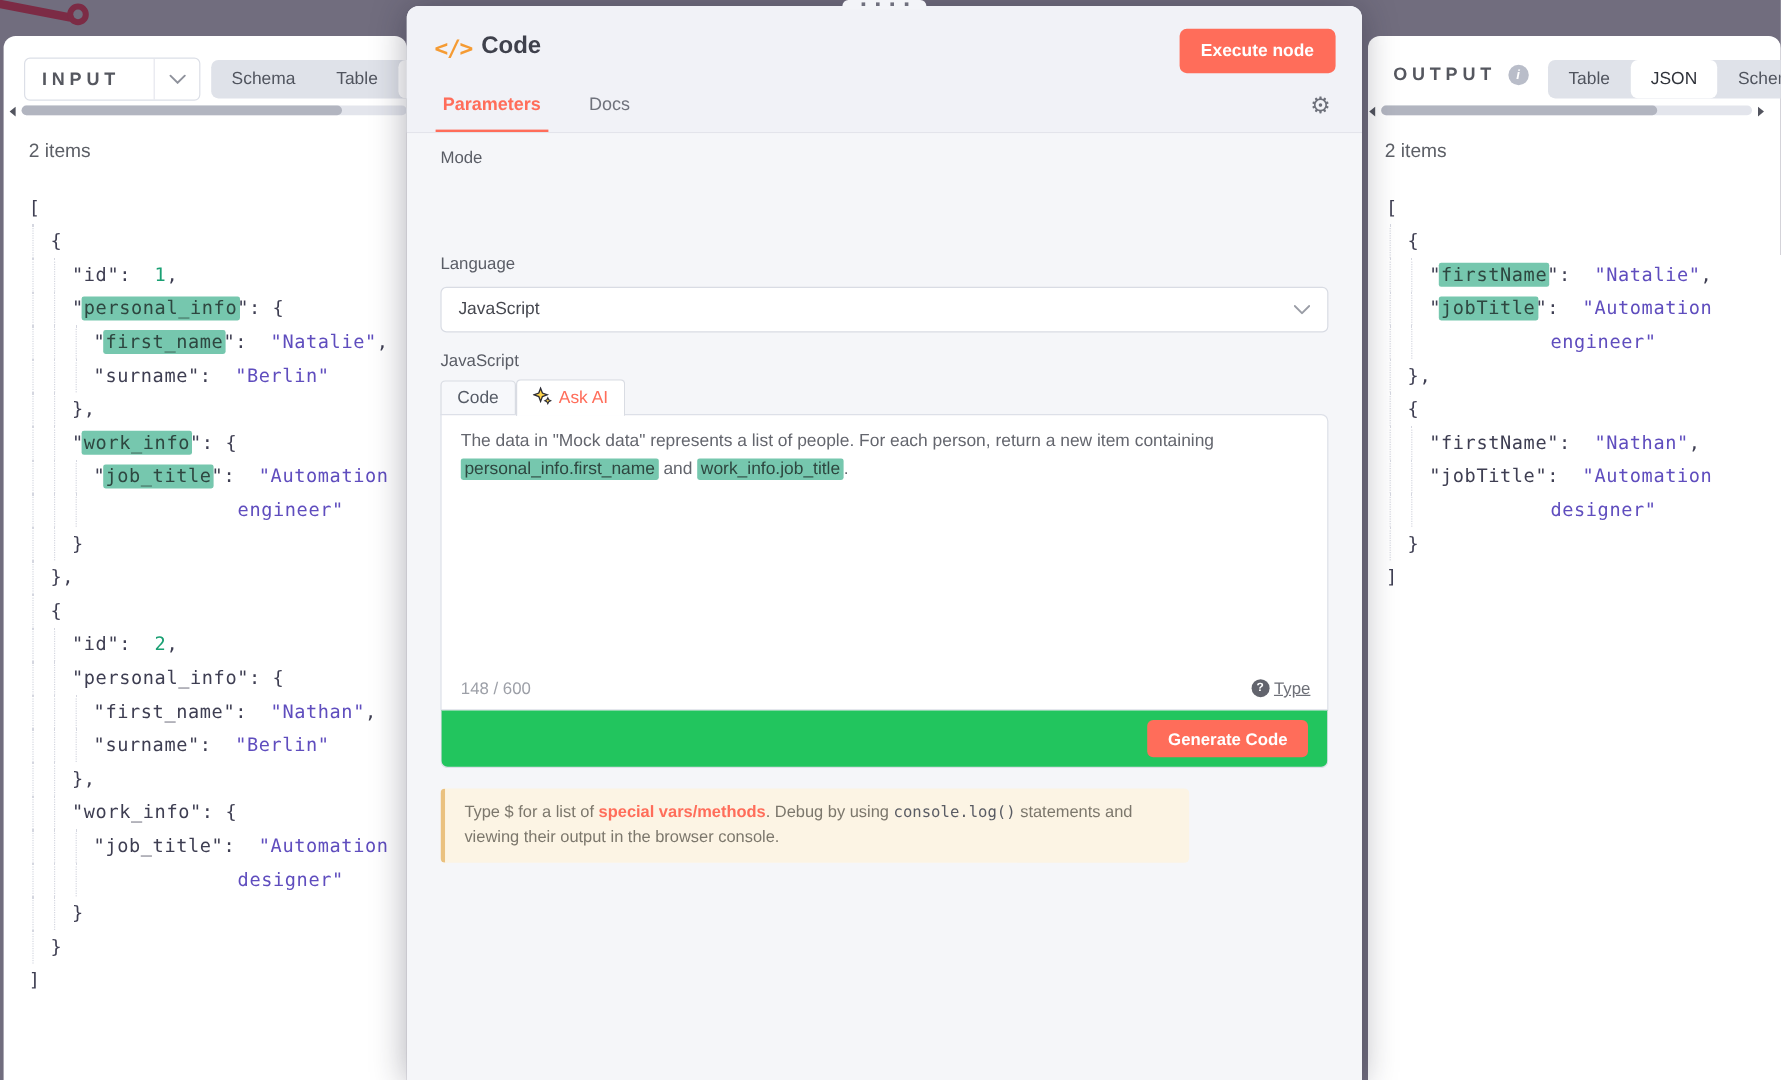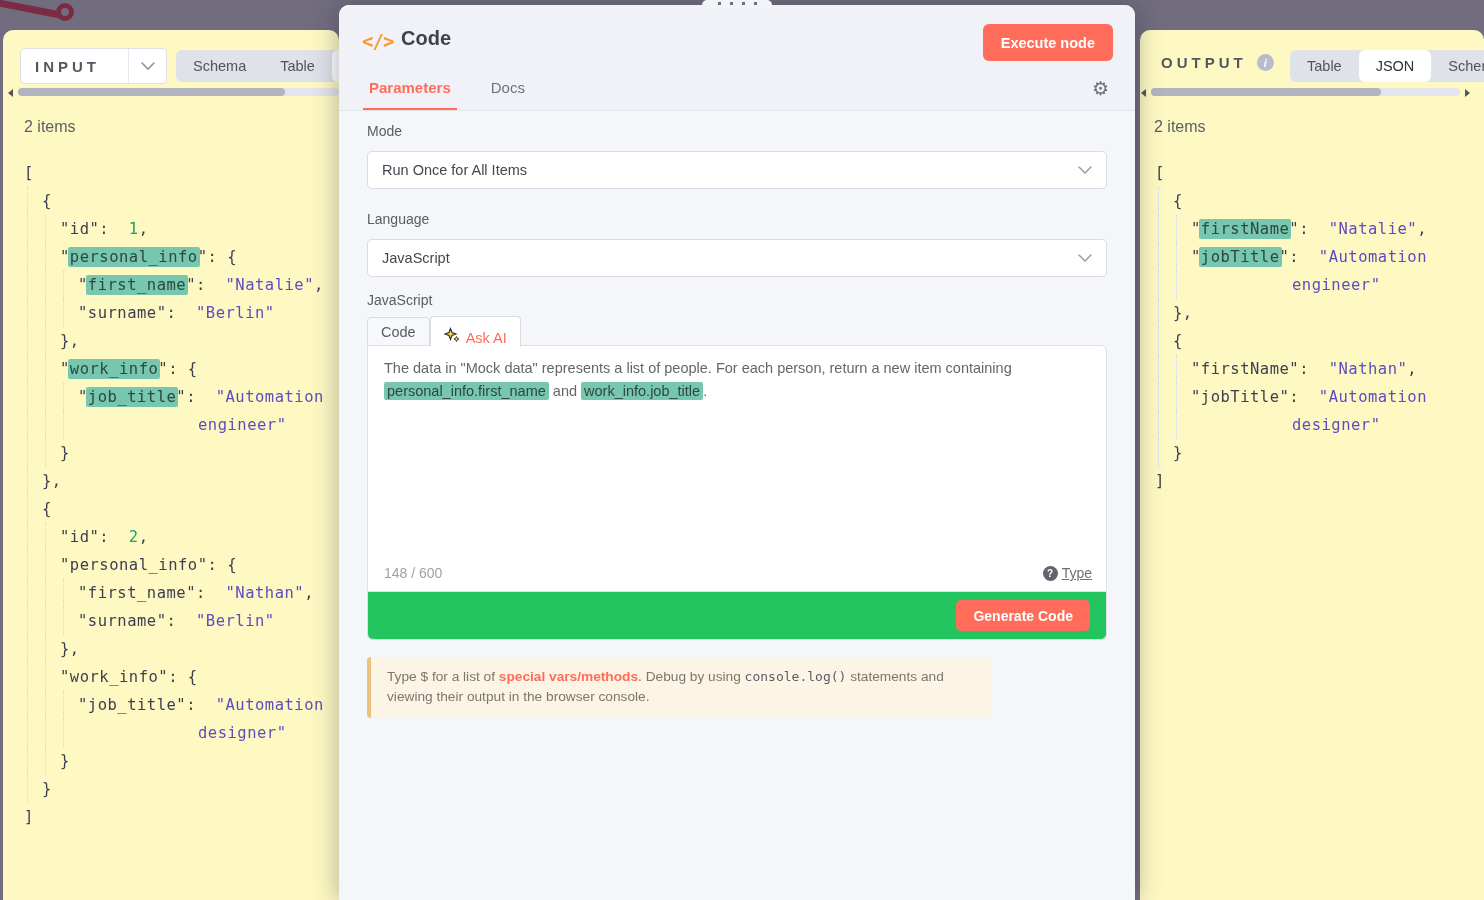--- a/index.html
+++ b/index.html
@@ -10,21 +10,21 @@
     font-family:"Liberation Sans", sans-serif;
     color:#45474f;
   }
 
   
   .logo-frag { position:absolute; left:-8px; top:0; width:110px; height:34px; z-index:0; }
   .logo-bar { position:absolute; left:0; top:5px; width:70px; height:7px; background:#7c2b45; border-radius:4px; transform:rotate(11deg); }
   .logo-ring { position:absolute; left:64px; top:3px; width:18px; height:18px; border:5px solid #7c2b45; border-radius:50%; }
 
   
-  .panel { position:absolute; top:30px; bottom:0; background:#fef9c3; z-index:1; overflow:hidden; border-radius:10px 10px 0 0; }
+  .panel { position:absolute; top:30px; bottom:0; background:#ffffff; z-index:1; overflow:hidden; border-radius:10px 10px 0 0; }
   #input-panel { left:3px; width:336px; }
   #output-panel { left:1140px; width:344px; }
 
   .panel-title { font-size:15px; font-weight:700; letter-spacing:4px; color:#55575f; }
 
   .inp-select { position:absolute; left:17px; top:18px; width:147px; height:36px; background:#fff;
     border:1px solid #dcdfe7; border-radius:5px; display:flex; align-items:center; cursor:pointer; }
   .inp-select .val { flex:1; padding-left:14px; }
   .inp-select .caret { width:38px; height:100%; border-left:1px solid #e5e7ee; display:flex; align-items:center; justify-content:center; }
 
@@ -81,21 +81,21 @@
   .gear { position:absolute; right:26px; bottom:12px; font-size:19px; color:#6e717b; cursor:pointer; line-height:1; }
 
   .f-label { position:absolute; left:28px; font-size:14px; color:#5a5d66; }
   .select { position:absolute; left:28px; width:740px; height:38px; background:#fff; border:1px solid #d9dce4;
     border-radius:5px; display:flex; align-items:center; padding:0 14px; font-size:14.5px; color:#45474f; cursor:pointer; }
   .select svg { margin-left:auto; }
 
   .etabs { position:absolute; left:28px; top:311px; height:30px; display:flex; align-items:flex-end; }
   .etab { height:29px; display:flex; align-items:center; gap:6px; padding:0 13px; font-size:14.5px;
     border:1px solid #d9dce3; border-radius:4px 4px 0 0; background:#f7f8fb; color:#565b66; cursor:pointer; }
-  .etab.active { background:#fff; border-bottom:1px solid #fff; height:31px; margin-bottom:-1px; color:#ff6d5a; z-index:2;align-items:flex-end; }
+  .etab.active { background:#fff; border-bottom:1px solid #fff; height:31px; margin-bottom:-1px; color:#ff6d5a; z-index:2; }
 
   .pbox { position:absolute; left:28px; top:340px; width:740px; height:247px; background:#fff;
     border:1px solid #dde0e8; border-radius:0 6px 0 0; }
   .phead { padding:15px 16px 0 16px; font-size:14.5px; font-weight:700; color:#494b55; }
   .ppara { padding:11px 22px 0 16px; font-size:14.5px; color:#64666e; line-height:23px; }
   .rt-plain {}
   .rt-hl { background:#76c7ae; color:#2e4740; border-radius:2px; padding:1px 3px; }
   .rt-link { color:#ff6d5a; font-weight:600; cursor:pointer; }
   .rt-code { font-family:"DejaVu Sans Mono", monospace; font-size:13px; color:#5a5c64; }
   .pcount { position:absolute; left:16px; bottom:10px; font-size:14px; color:#9da0a8; }
@@ -217,26 +217,20 @@
     <span class="m-title">Code</span>
     <button class="exec-btn">Execute node</button>
     <div class="m-tabs">
       <span class="m-tab active">Parameters</span>
       <span class="m-tab">Docs</span>
     </div>
     <span class="gear">⚙</span>
   </div>
 
   <div class="f-label" style="top:118px">Mode</div>
-  <div class="select" style="top:146px">
-    <span>Run Once for All Items</span>
-    <svg width="14" height="8" viewBox="0 0 14 8">
-        <path d="M1 1 L7 7 L13 1" stroke="#9a9da6" stroke-width="1.5" fill="none" stroke-linecap="round"></path>
-      </svg>
-  </div>
 
   <div class="f-label" style="top:206px">Language</div>
   <div class="select" style="top:234px">
     <span>JavaScript</span>
     <svg width="14" height="8" viewBox="0 0 14 8">
         <path d="M1 1 L7 7 L13 1" stroke="#9a9da6" stroke-width="1.5" fill="none" stroke-linecap="round"></path>
       </svg>
   </div>
 
   <div class="f-label" style="top:287px">JavaScript</div>

